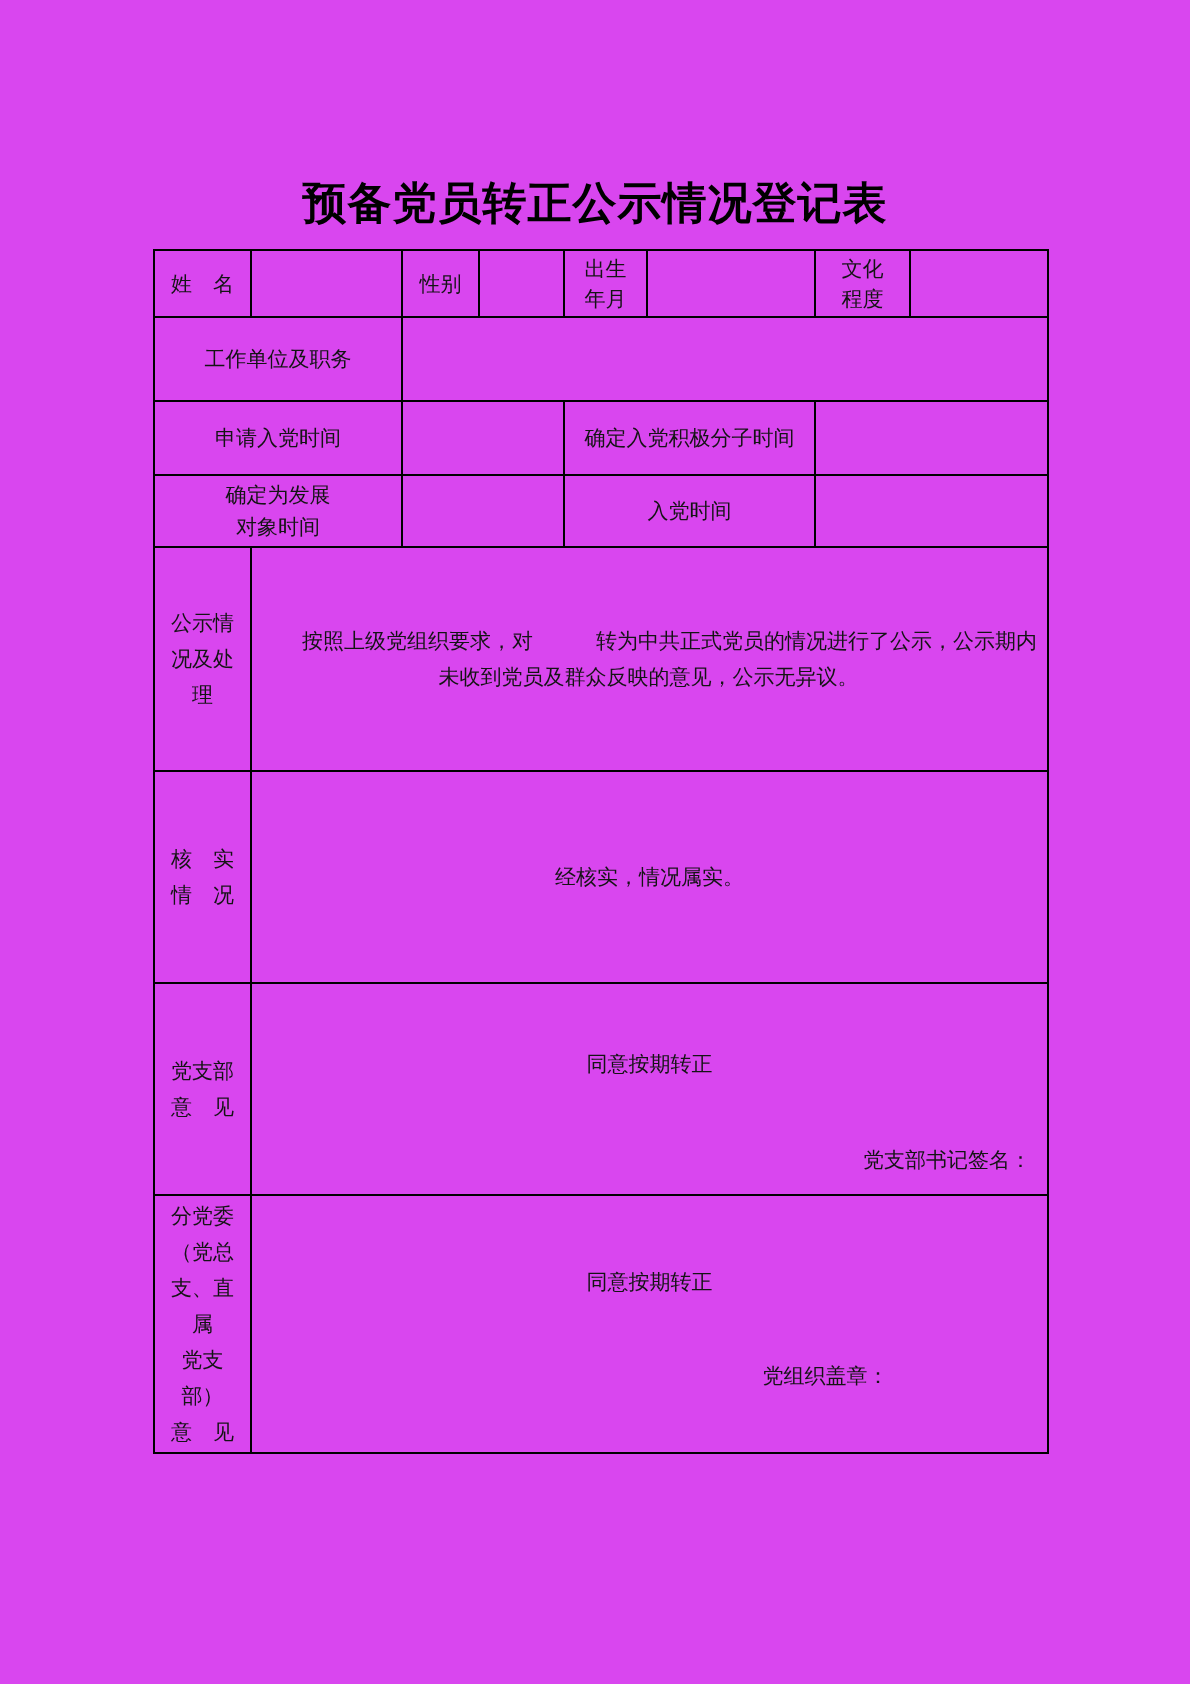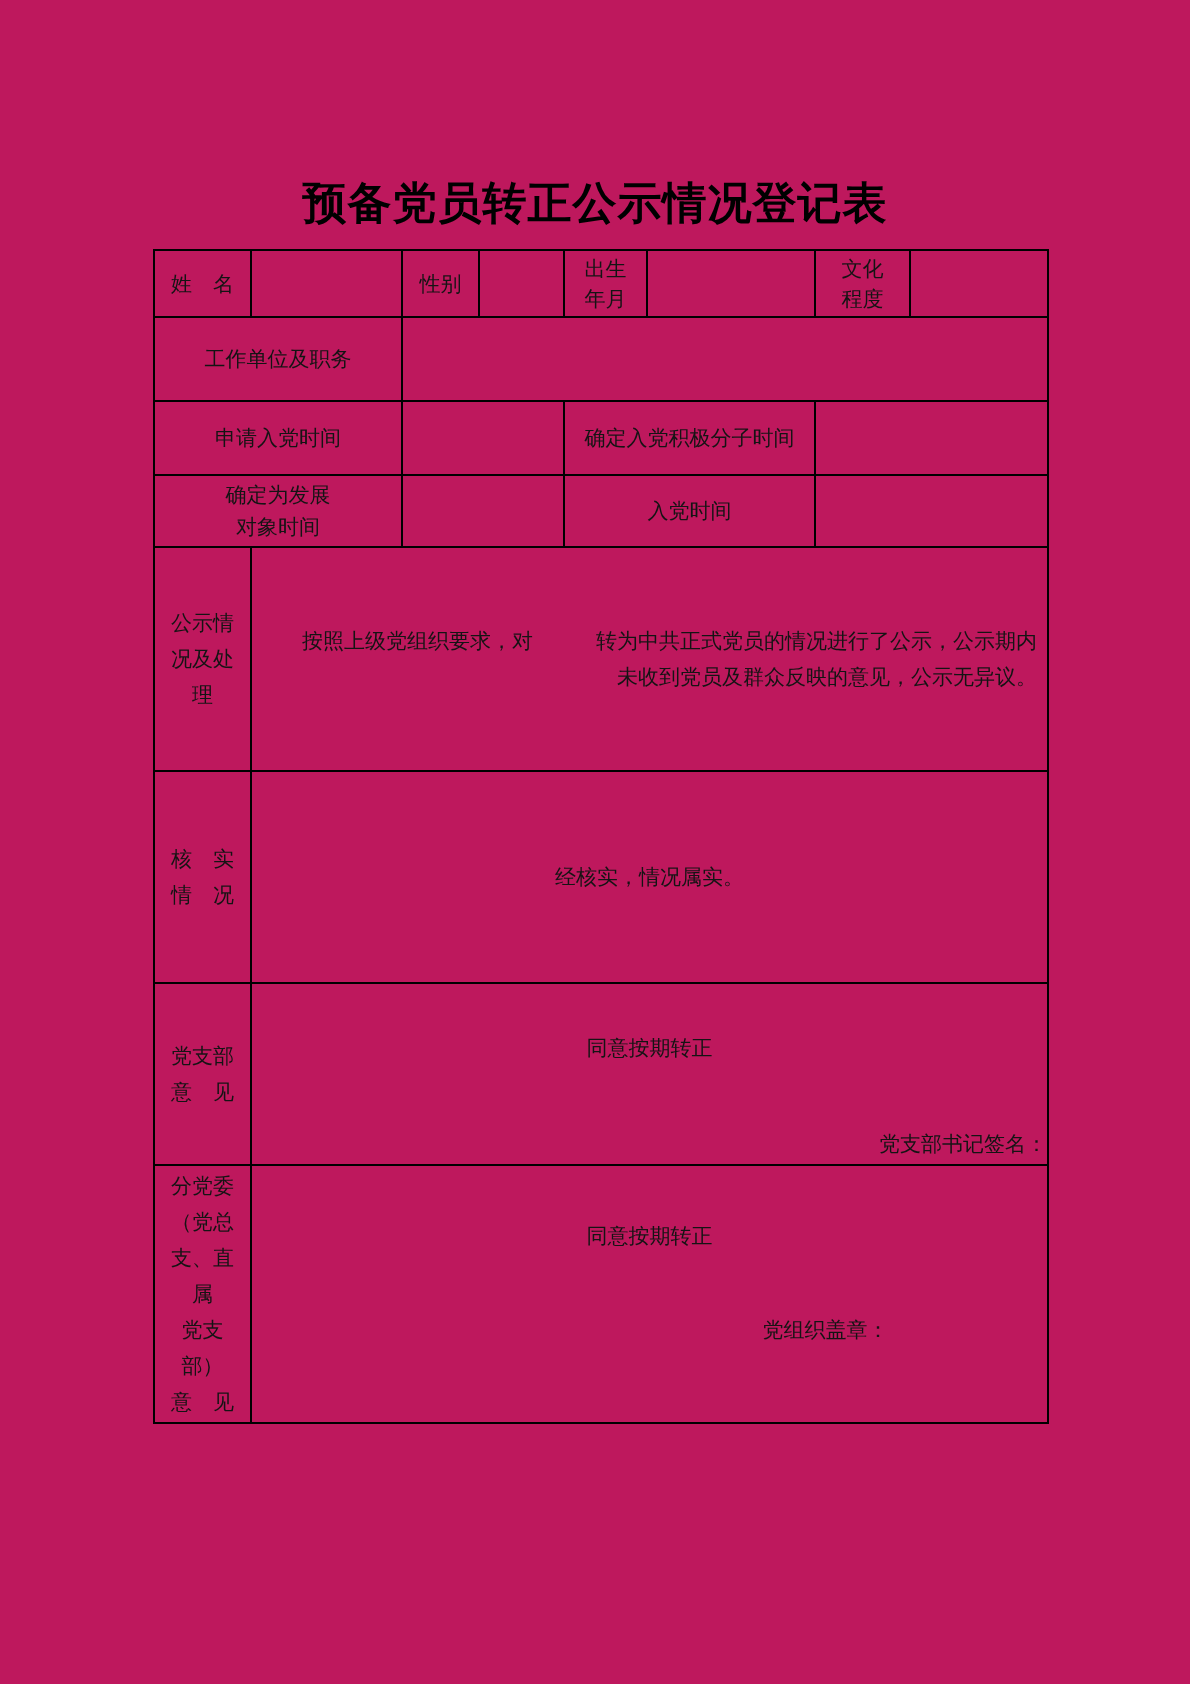--- a/index.html
+++ b/index.html
@@ -1,21 +1,21 @@
 <!DOCTYPE html>
 <html><head>
 <meta charset="utf-8">
 <style>
   * { margin: 0; padding: 0; box-sizing: border-box; }
   html, body { background: #ffffff; }
   .page {
     position: relative;
     width: 1190px;
     height: 1684px;
-    background: #be185d;
+    background: #d946ef;
     color: #141414;
     font-family: "Liberation Serif", "DejaVu Serif", serif;
     overflow: hidden;
   }
   .doc-title {
     padding-top: 181px;
     width: 1190px;
     text-align: center;
     font-family: "Liberation Sans", "DejaVu Sans", sans-serif;
     font-weight: bold;
@@ -45,28 +45,28 @@
   tr.r4 { height: 72px; }
   tr.r5 { height: 74px; }
   tr.r6 { height: 224px; }
   tr.r7 { height: 212px; }
   tr.r8 { height: 182px; }
   tr.r9 { height: 218px; }
   .vlines span { display: block; line-height: 36px; }
   .vlines-sm span { display: block; line-height: 30px; }
   .vlines-md span { display: block; line-height: 32px; }
   td.pub-content {
-    text-align: right;
+    text-align: center;
     vertical-align: middle;
     padding: 0 10px 0 8px;
   }
   .pub-line1 { display: block; line-height: 36px; text-indent: 2em; }
   .pub-line2 { display: block; line-height: 36px; }
   .blank-gap { display: inline-block; width: 63px; }
-  td.opinion-cell { vertical-align: top; padding: 0; }
+  td.opinion-cell { vertical-align: top; padding: 16px; }
   .opinion-text { margin-top: 46px; text-align: center; line-height: 36px; display: block; }
   .sign-line { margin-top: 60px; text-align: right; padding-left: 378px; line-height: 36px; display: block; }
   .opinion-text-2 { margin-top: 52px; text-align: center; line-height: 36px; display: block; }
   .seal-line { margin-top: 58px; text-align: center; padding-left: 352px; line-height: 36px; display: block; }
 </style>
 </head>
 <body>
 
 <div class="page">
 

